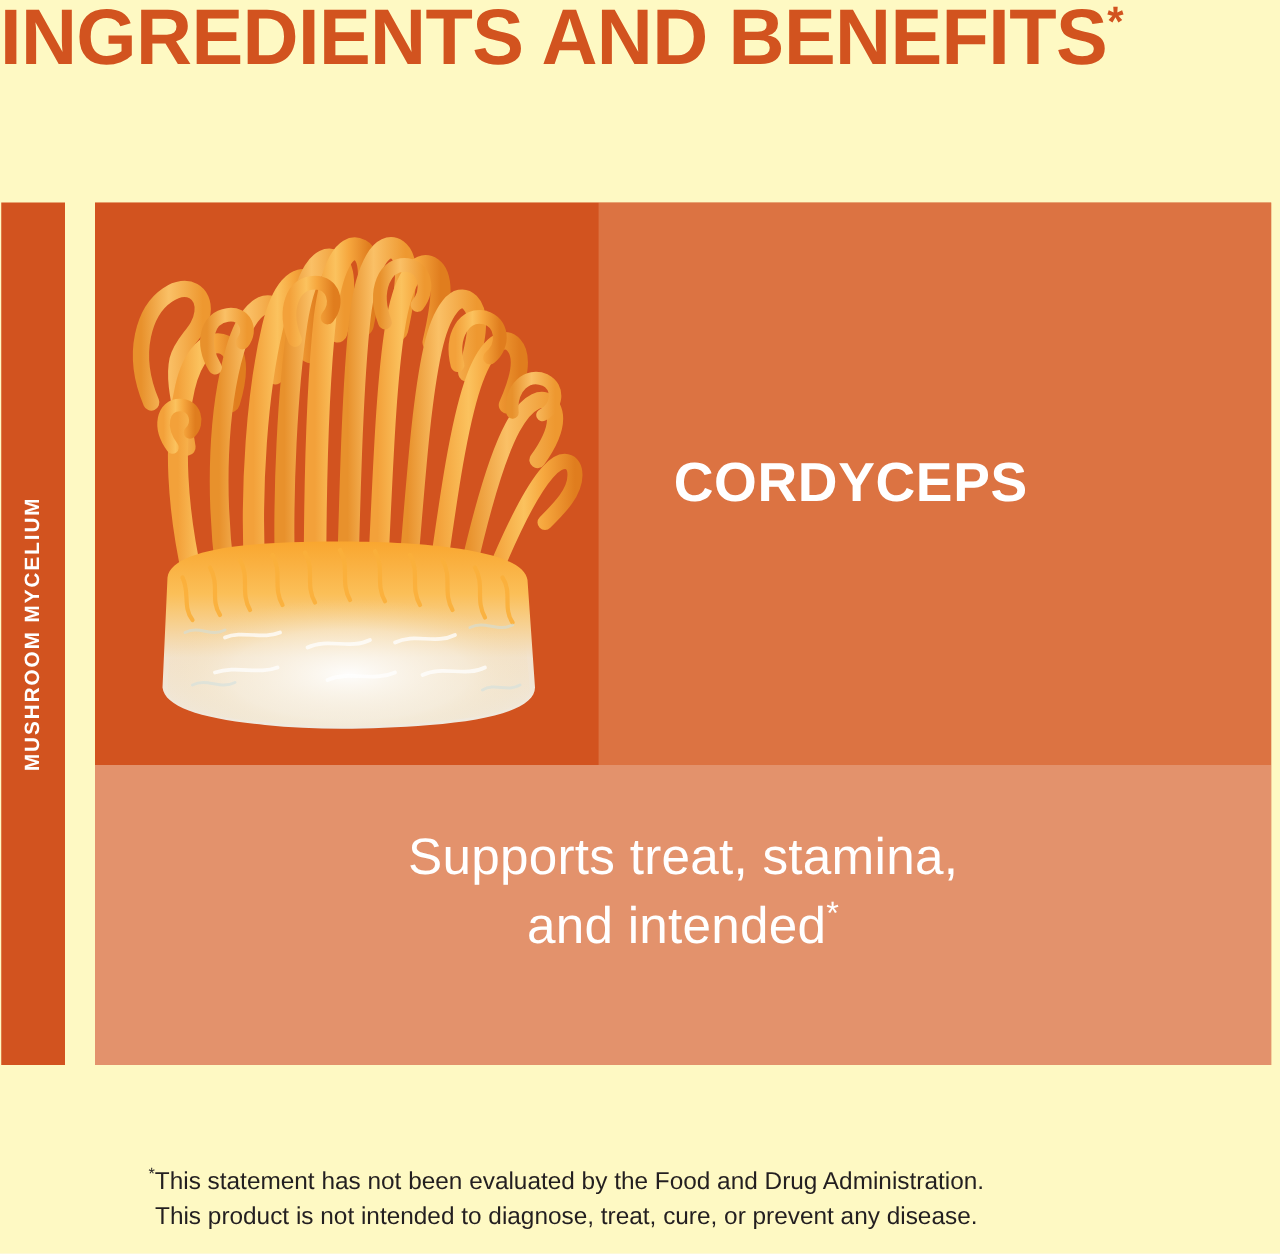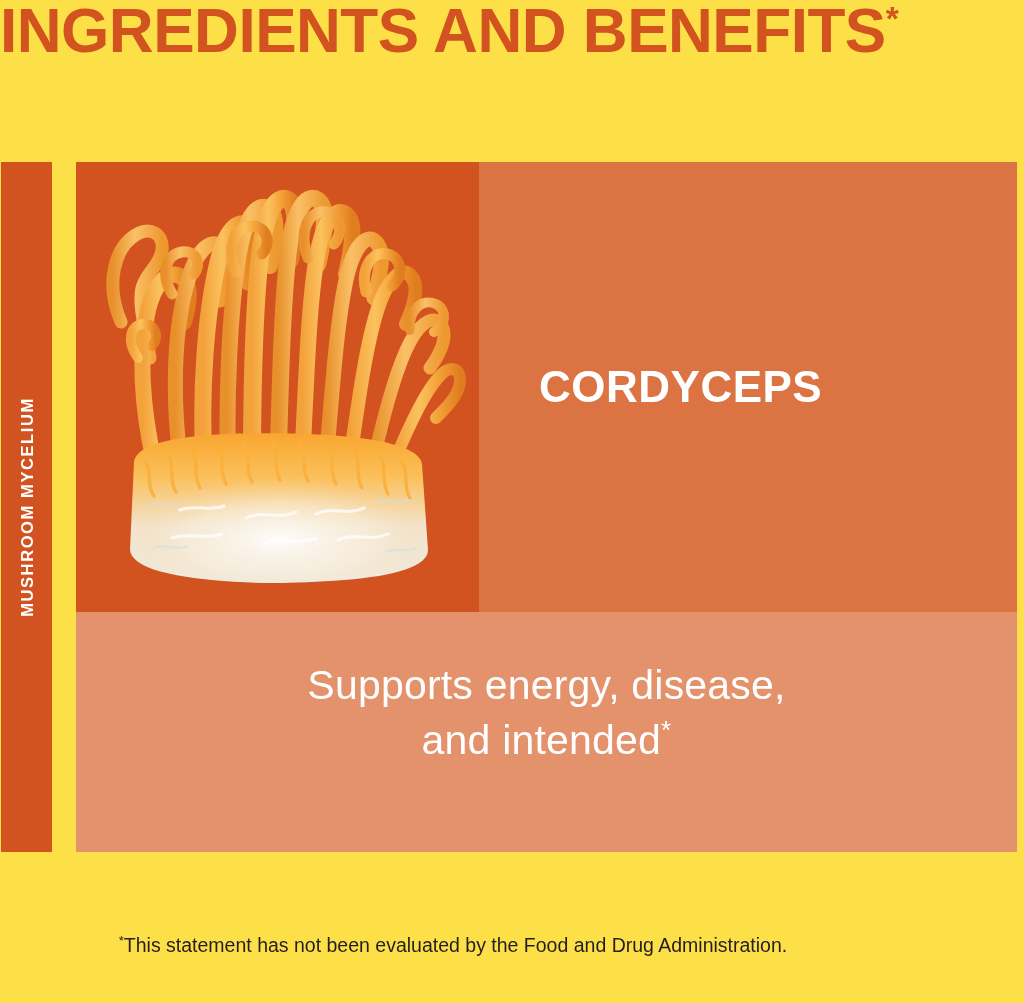--- a/index.html
+++ b/index.html
@@ -9,21 +9,21 @@
     height: 1003px;
     background: #ffffff;
     font-family: "Liberation Sans", sans-serif;
     overflow: hidden;
   }
 
   .page {
     position: relative;
     width: 1024px;
     height: 1003px;
-    background: #fde047;
+    background: #fef9c3;
   }
 
   
   .page-title {
     position: absolute;
     left: 0px;
     top: -6px;
     width: 1024px;
     font-size: 63px;
     line-height: 72px;
@@ -263,21 +263,22 @@
           </g>
         </svg>
       </div>
 
       <div class="name-panel">
         <div class="ingredient-name">CORDYCEPS</div>
       </div>
     </div>
 
     <div class="card-bottom">
-      <p class="benefit-text"><span>Supports energy, disease,</span><br><span>and intended</span><span class="star">*</span></p>
+      <p class="benefit-text"><span>Supports treat, stamina,</span><br><span>and intended</span><span class="star">*</span></p>
     </div>
   </div>
 
   <div class="disclaimer">
     <span class="disclaimer-line"><span class="star">*</span><span>This statement has not been evaluated by the Food and Drug Administration.</span></span>
+    <span class="disclaimer-line">This product is not intended to diagnose, treat, cure, or prevent any disease.</span>
   </div>
 
 </div>
 
 </body></html>

